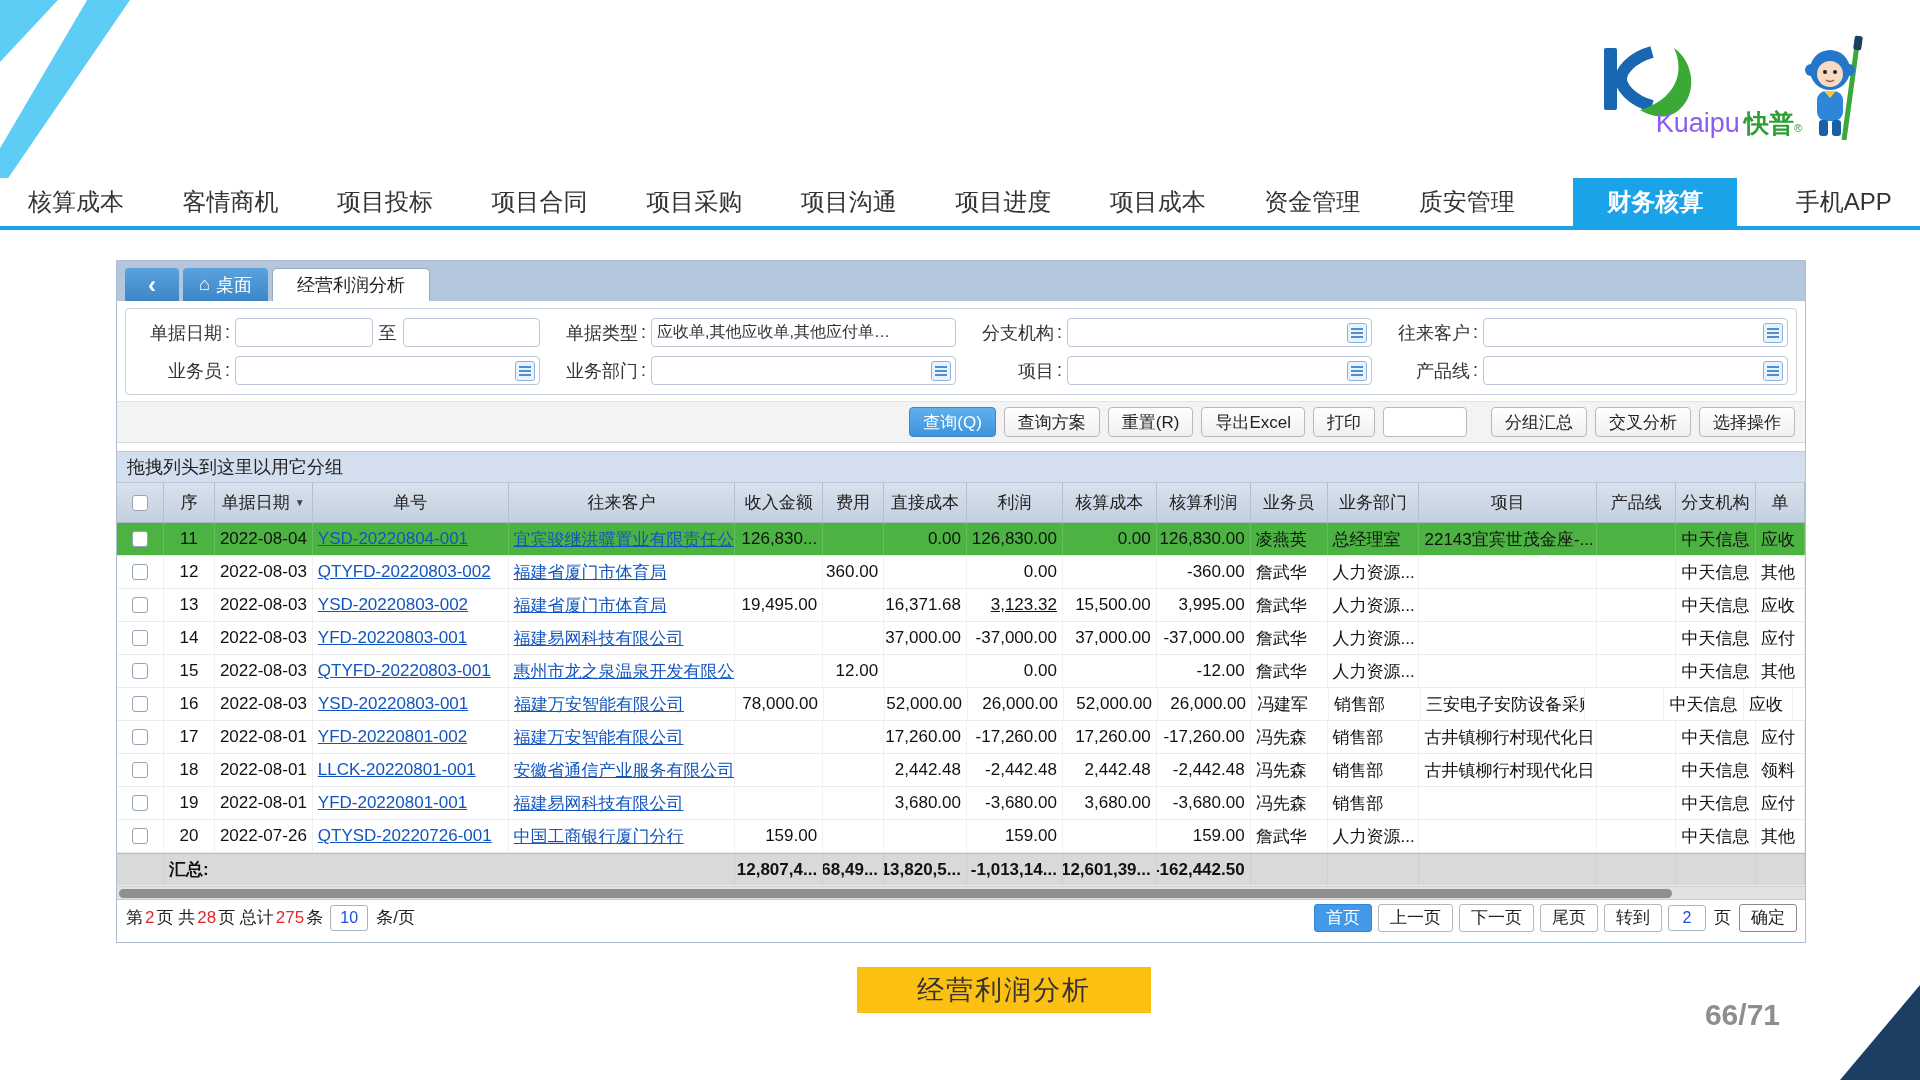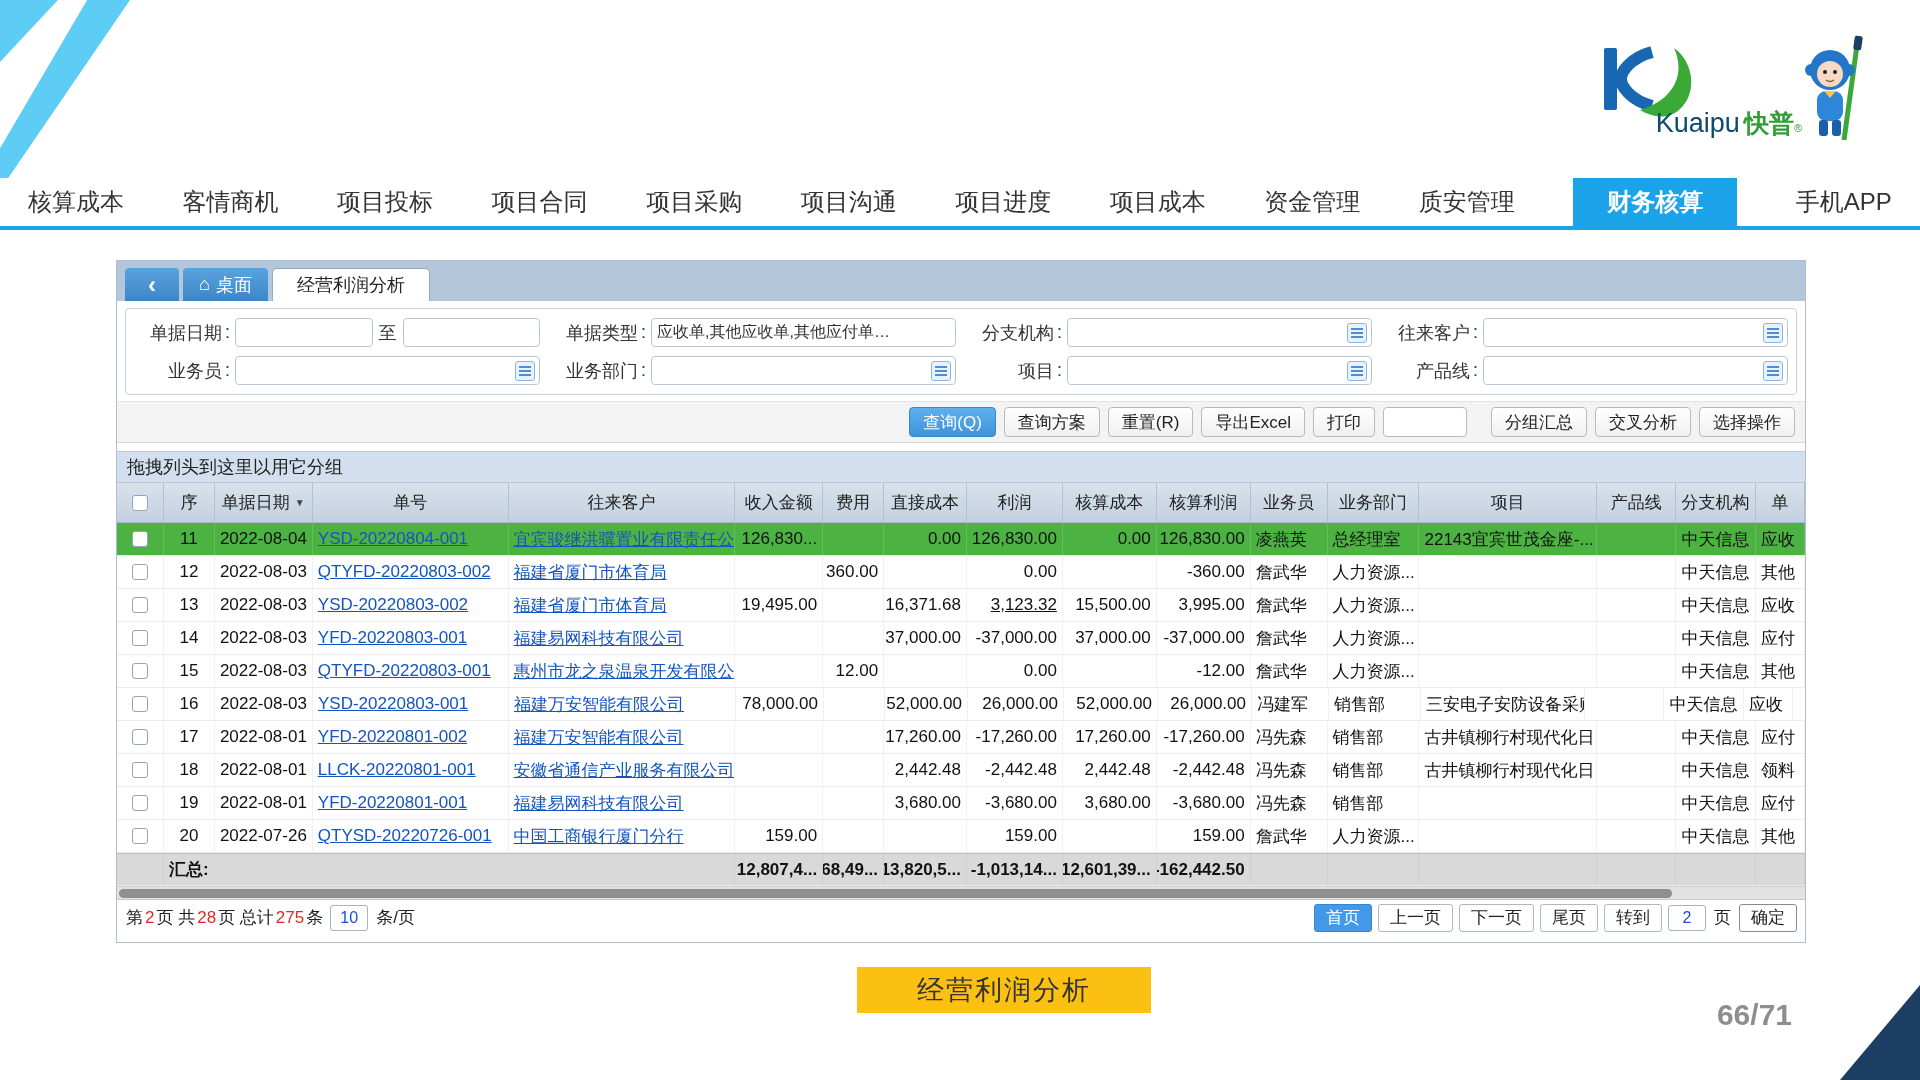--- a/index.html
+++ b/index.html
@@ -17,21 +17,21 @@
 
   
   .slide-header { position:absolute; left:130px; top:58px; display:flex; align-items:center; }
   .title-deco { display:inline-flex; gap:6px; margin-right:22px; margin-top:4px; }
   .title-deco i { display:block; width:5px; height:42px; background:#2ba9e2; transform:skewX(-14deg); border-radius:2px; }
   .slide-title { font-size:45px; font-weight:bold; color:#4a4a4a; letter-spacing:3px; }
 
   
   .logo { position:absolute; right:48px; top:34px; display:flex; align-items:flex-end; }
   .logo-text { display:flex; align-items:baseline; margin-left:-68px; margin-bottom:6px; }
-  .logo-en { font-size:27px; color:#0c4a6e; }
+  .logo-en { font-size:27px; color:#8b5cf6; }
   .logo-cn { font-size:25px; font-weight:bold; color:#2f9e36; margin-left:4px; }
   .logo-reg { font-size:11px; color:#2f9e36; vertical-align:super; }
 
   
   .main-nav { position:absolute; left:0; top:178px; width:1920px; height:52px;
     display:flex; align-items:stretch; justify-content:space-between; padding:0 28px 0 28px;
     border-bottom:4px solid #1aa3e8; background:#fff; }
   .nav-item { display:flex; align-items:center; font-size:24px; color:#333; white-space:nowrap; cursor:pointer; }
   .nav-item.active { background:#1aa3e8; color:#fff; font-weight:bold; padding:0 34px; }
 
@@ -108,21 +108,21 @@
     font-size:16px; color:#1d4ed8; font-family:"Liberation Sans","DejaVu Sans",sans-serif; }
   .pg-btn { height:28px; padding:0 11px; display:flex; align-items:center; font-size:17px; color:#222;
     background:#fff; border:1px solid #b0b8c0; border-radius:3px; cursor:pointer; white-space:nowrap; }
   .pg-btn.active { background:#4399e8; border-color:#3186d6; color:#fff; }
   .pg-btn.confirm { border-color:#8a8a8a; }
   .pg-unit { margin:0 2px; }
 
   
   .caption { position:absolute; left:857px; top:967px; width:294px; height:46px; background:#fcc013;
     color:#333; font-size:27px; display:flex; align-items:center; justify-content:center; letter-spacing:2px; }
-  .page-num { position:absolute; right:128px; top:998px; font-size:30px; font-weight:bold; color:#8e8e8e; }
+  .page-num { position:absolute; right:140px; top:998px; font-size:30px; font-weight:bold; color:#8e8e8e; }
 </style>
 </head>
 <body>
 
 <div class="slide">
   <div class="tri2"></div>
   <div class="tri1"></div>
   <div class="corner-br"></div>
 
 

